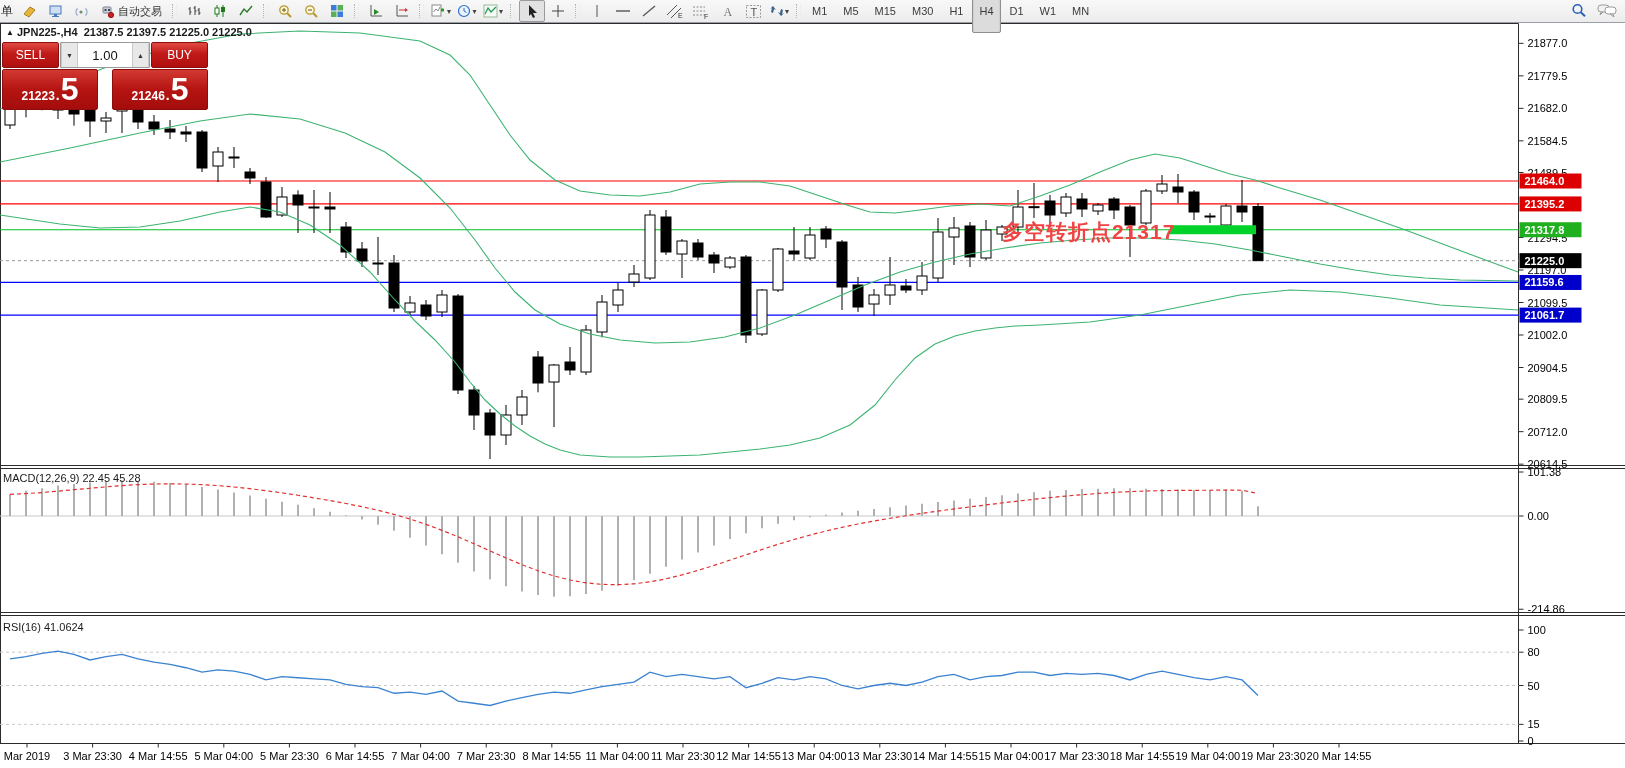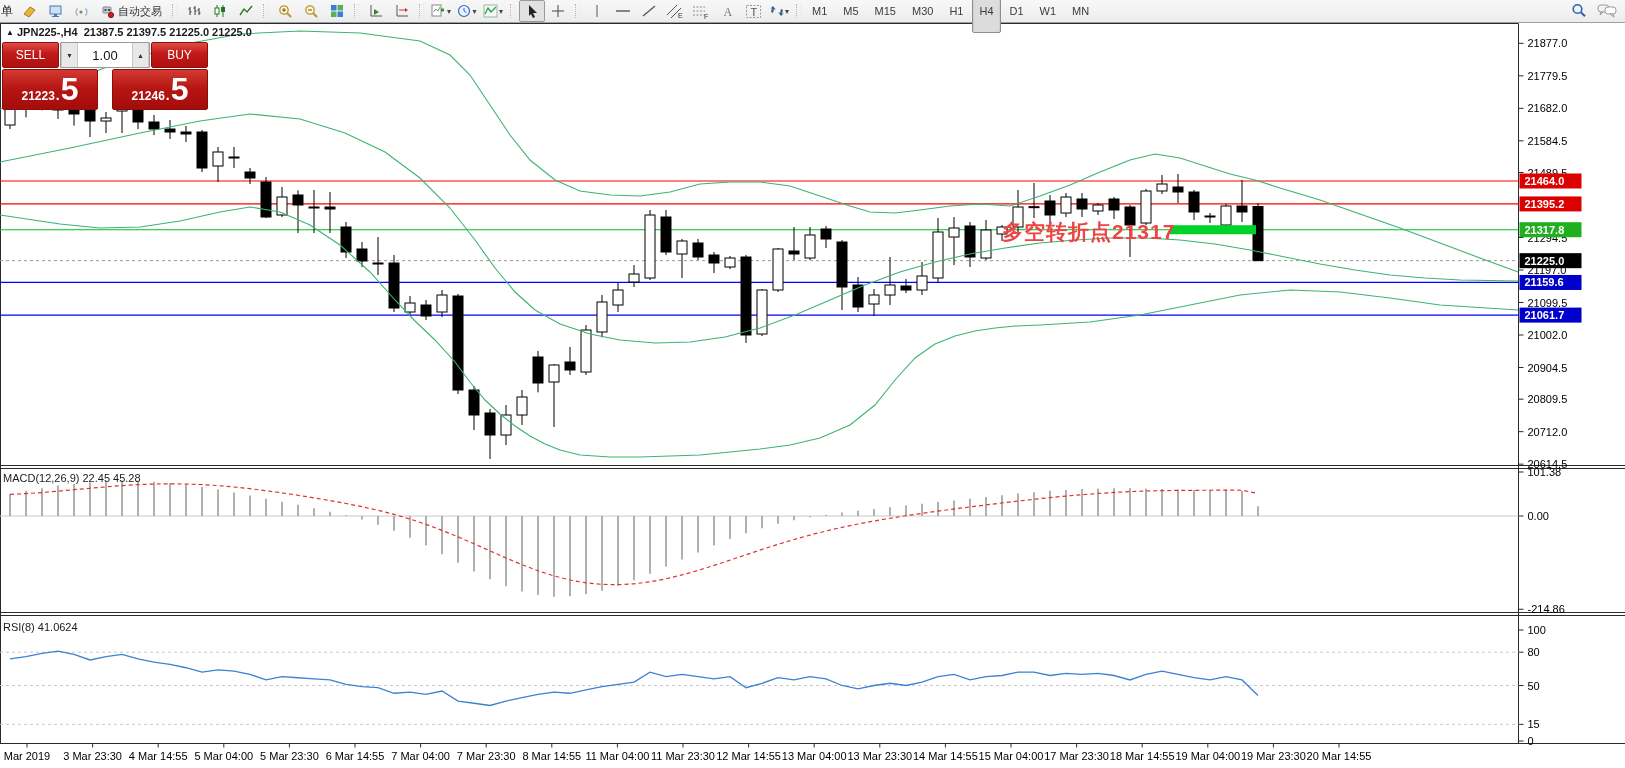--- a/index.html
+++ b/index.html
@@ -678,21 +678,21 @@
     <span class="tri">▲</span>
     <span>JPN225-,H4</span>&nbsp;
     <span>21387.5 21397.5 21225.0 21225.0</span>
   </div>
 
   <div id="macd-label">
     <span>MACD(12,26,9)</span>
     <span>22.45 45.28</span>
   </div>
   <div id="rsi-label">
-    <span>RSI(8)</span>
+    <span>RSI(16)</span>
     <span>41.0624</span>
   </div>
 
   <div id="annotation">多空转折点21317</div>
 
   <div id="trade-panel">
     <div id="tp-top">
       <div class="tp-btn">SELL</div>
       <div class="spin">
         <div class="spin-btn">▼</div>

